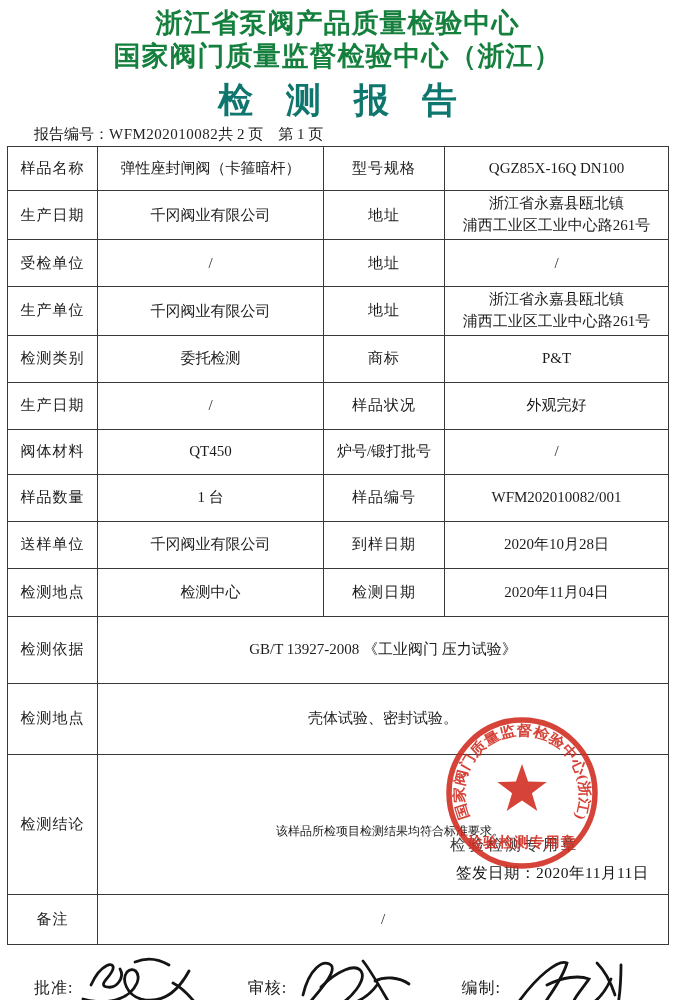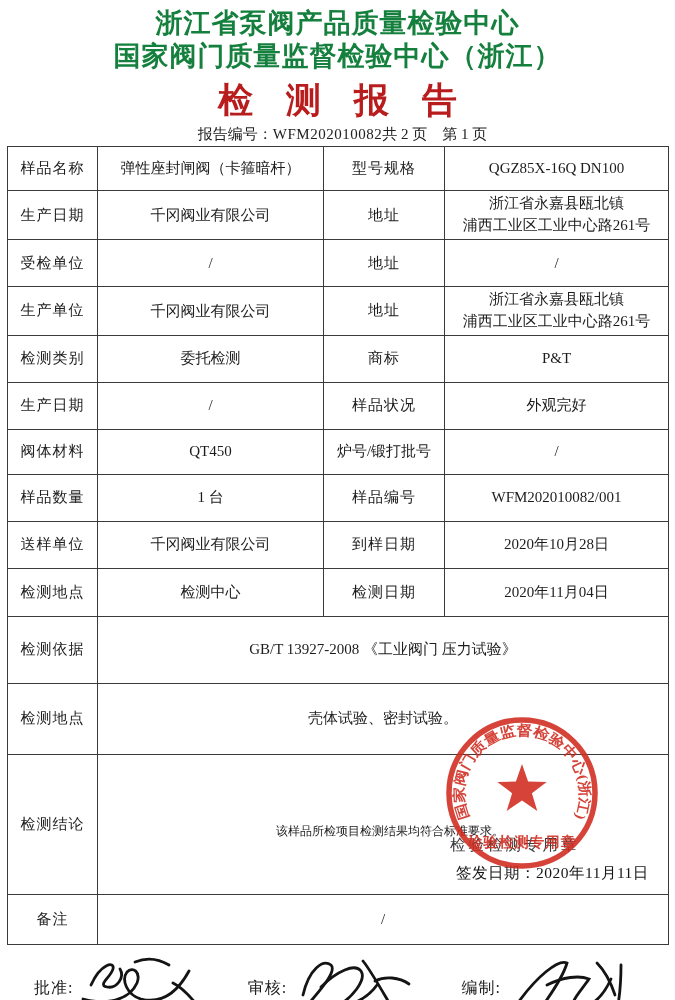--- a/index.html
+++ b/index.html
@@ -11,24 +11,24 @@
     color:#1c1c1c;
     overflow:hidden;
   }
   .org-title{
     text-align:center;font-weight:bold;font-size:27px;line-height:33px;margin:0;
     letter-spacing:1px;color:#15803d;
   }
   .org-title.first{padding-top:7px;}
   .report-title{
     text-align:center;font-weight:bold;font-size:35px;line-height:40px;margin:8px 0 4px 0;
-    letter-spacing:33px;padding-left:33px;color:#b91c1c;
+    letter-spacing:33px;padding-left:33px;color:#0f766e;
   }
   .meta-row{
-    display:flex;justify-content:center;align-items:flex-end;
+    display:flex;justify-content:flex-start;align-items:flex-end;
     padding:0 24px 2px 34px;font-size:15px;color:#222;
   }
   .meta-left span{font-size:15px;}
   .report-no{font-family:"Liberation Serif","DejaVu Serif",serif;letter-spacing:0.5px;}
   table.report{
     border-collapse:collapse;table-layout:fixed;
     margin-left:7px;width:661px;
   }
   table.report td{
     border:1px solid #3a3a3a;

